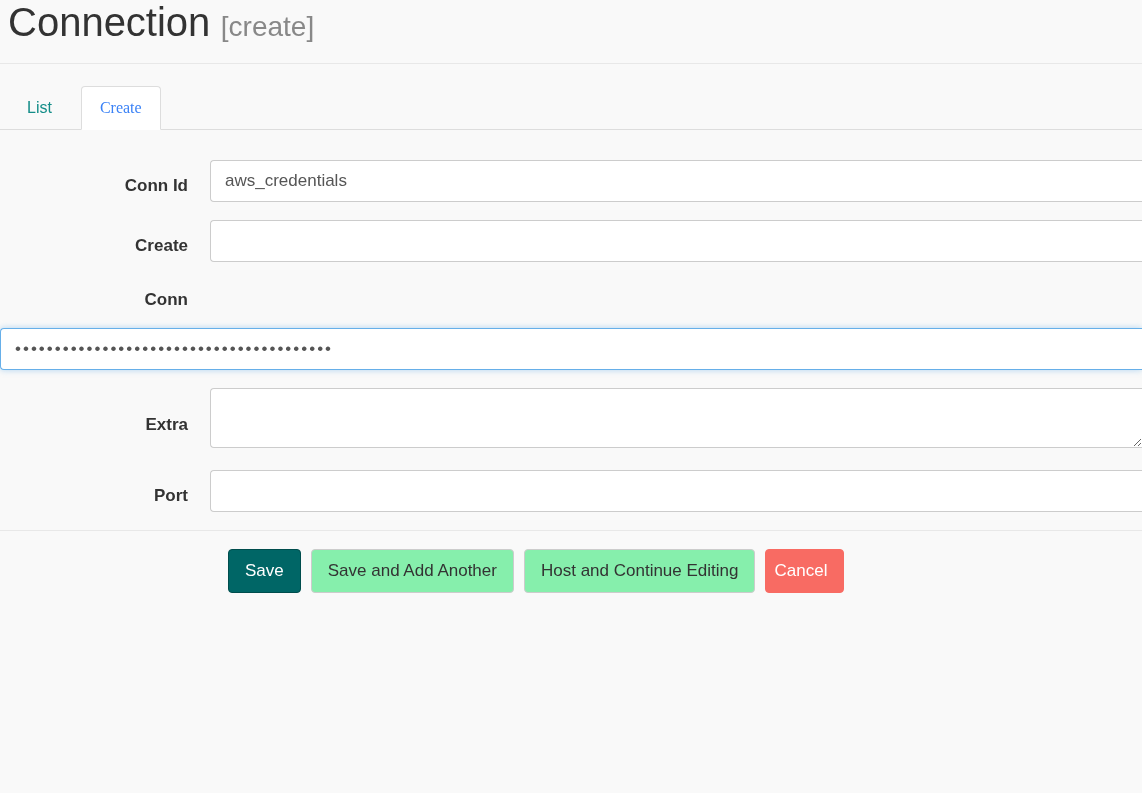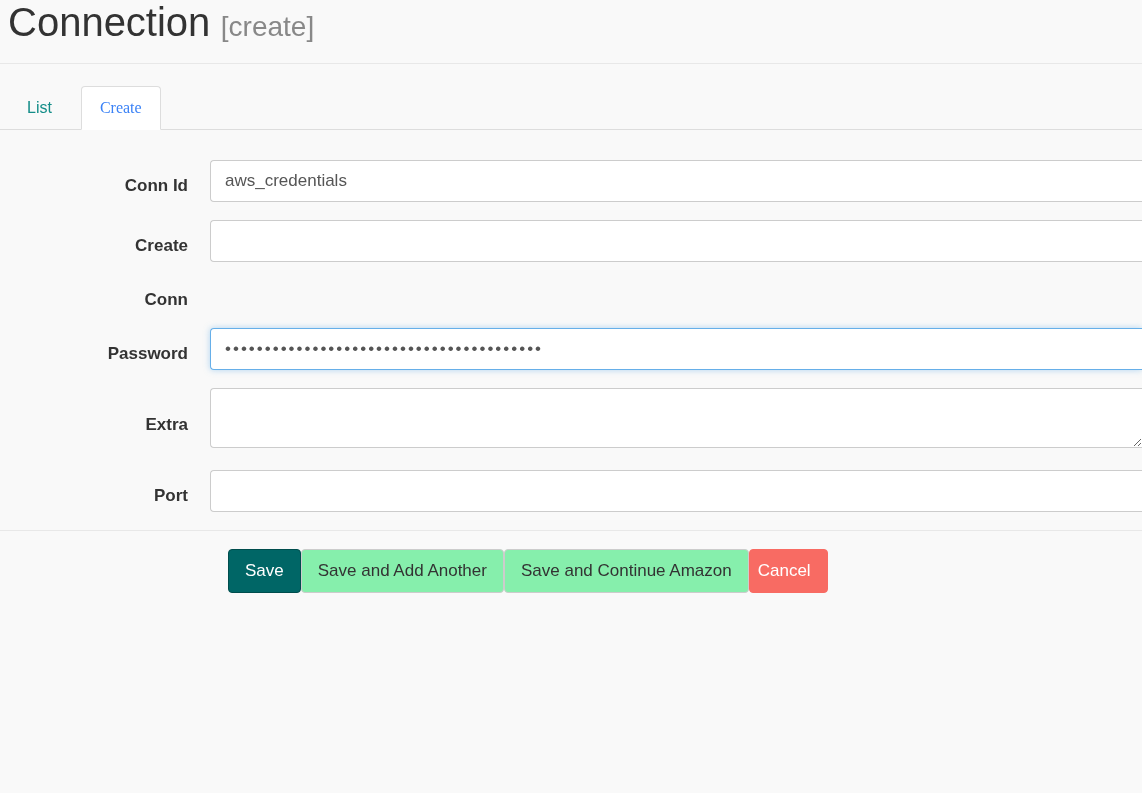--- a/index.html
+++ b/index.html
@@ -104,20 +104,21 @@
       border-right: none;
       min-height: 58px;
       resize: vertical;
       outline: none;
       font-family: inherit;
     }
     .button-row {
       padding: 18px 0 18px 228px;
       border-top: 1px solid #e8e8e8;
       display: flex;
+      gap: 10px;
       margin-top: 14px;
     }
     .btn {
       padding: 9px 16px;
       font-size: 17px;
       border-radius: 4px;
       cursor: pointer;
       border: 1px solid transparent;
       line-height: 1.4;
     }
@@ -167,21 +168,20 @@
     <div class="form-input-wrap">
       <input type="text" class="form-input" value="" style="">
     </div>
   </div>
 
   <div class="form-row">
     <div class="form-label">Conn</div>
   </div>
 
   <div class="form-row">
-    <div class="form-label">Password</div>
     <div class="form-input-wrap">
       <input type="text" class="form-input focused" style="letter-spacing: 2px;" value="••••••••••••••••••••••••••••••••••••••••">
     </div>
   </div>
 
   <div class="form-row">
     <div class="form-label">Extra</div>
     <div class="form-input-wrap">
       <textarea class="form-textarea" style=""></textarea>
     </div>
@@ -190,17 +190,17 @@
   <div class="form-row">
     <div class="form-label">Port</div>
     <div class="form-input-wrap">
       <input type="text" class="form-input" value="" style="">
     </div>
   </div>
 
   <div class="button-row">
     <button class="btn btn-primary">Save</button>
     <button class="btn btn-default">Save and Add Another</button>
-    <button class="btn btn-default">Save and Continue Amazon</button>
+    <button class="btn btn-default">Host and Continue Editing</button>
     <button class="btn btn-danger">Cancel</button>
   </div>
 
 </div>
 
 </body></html>

